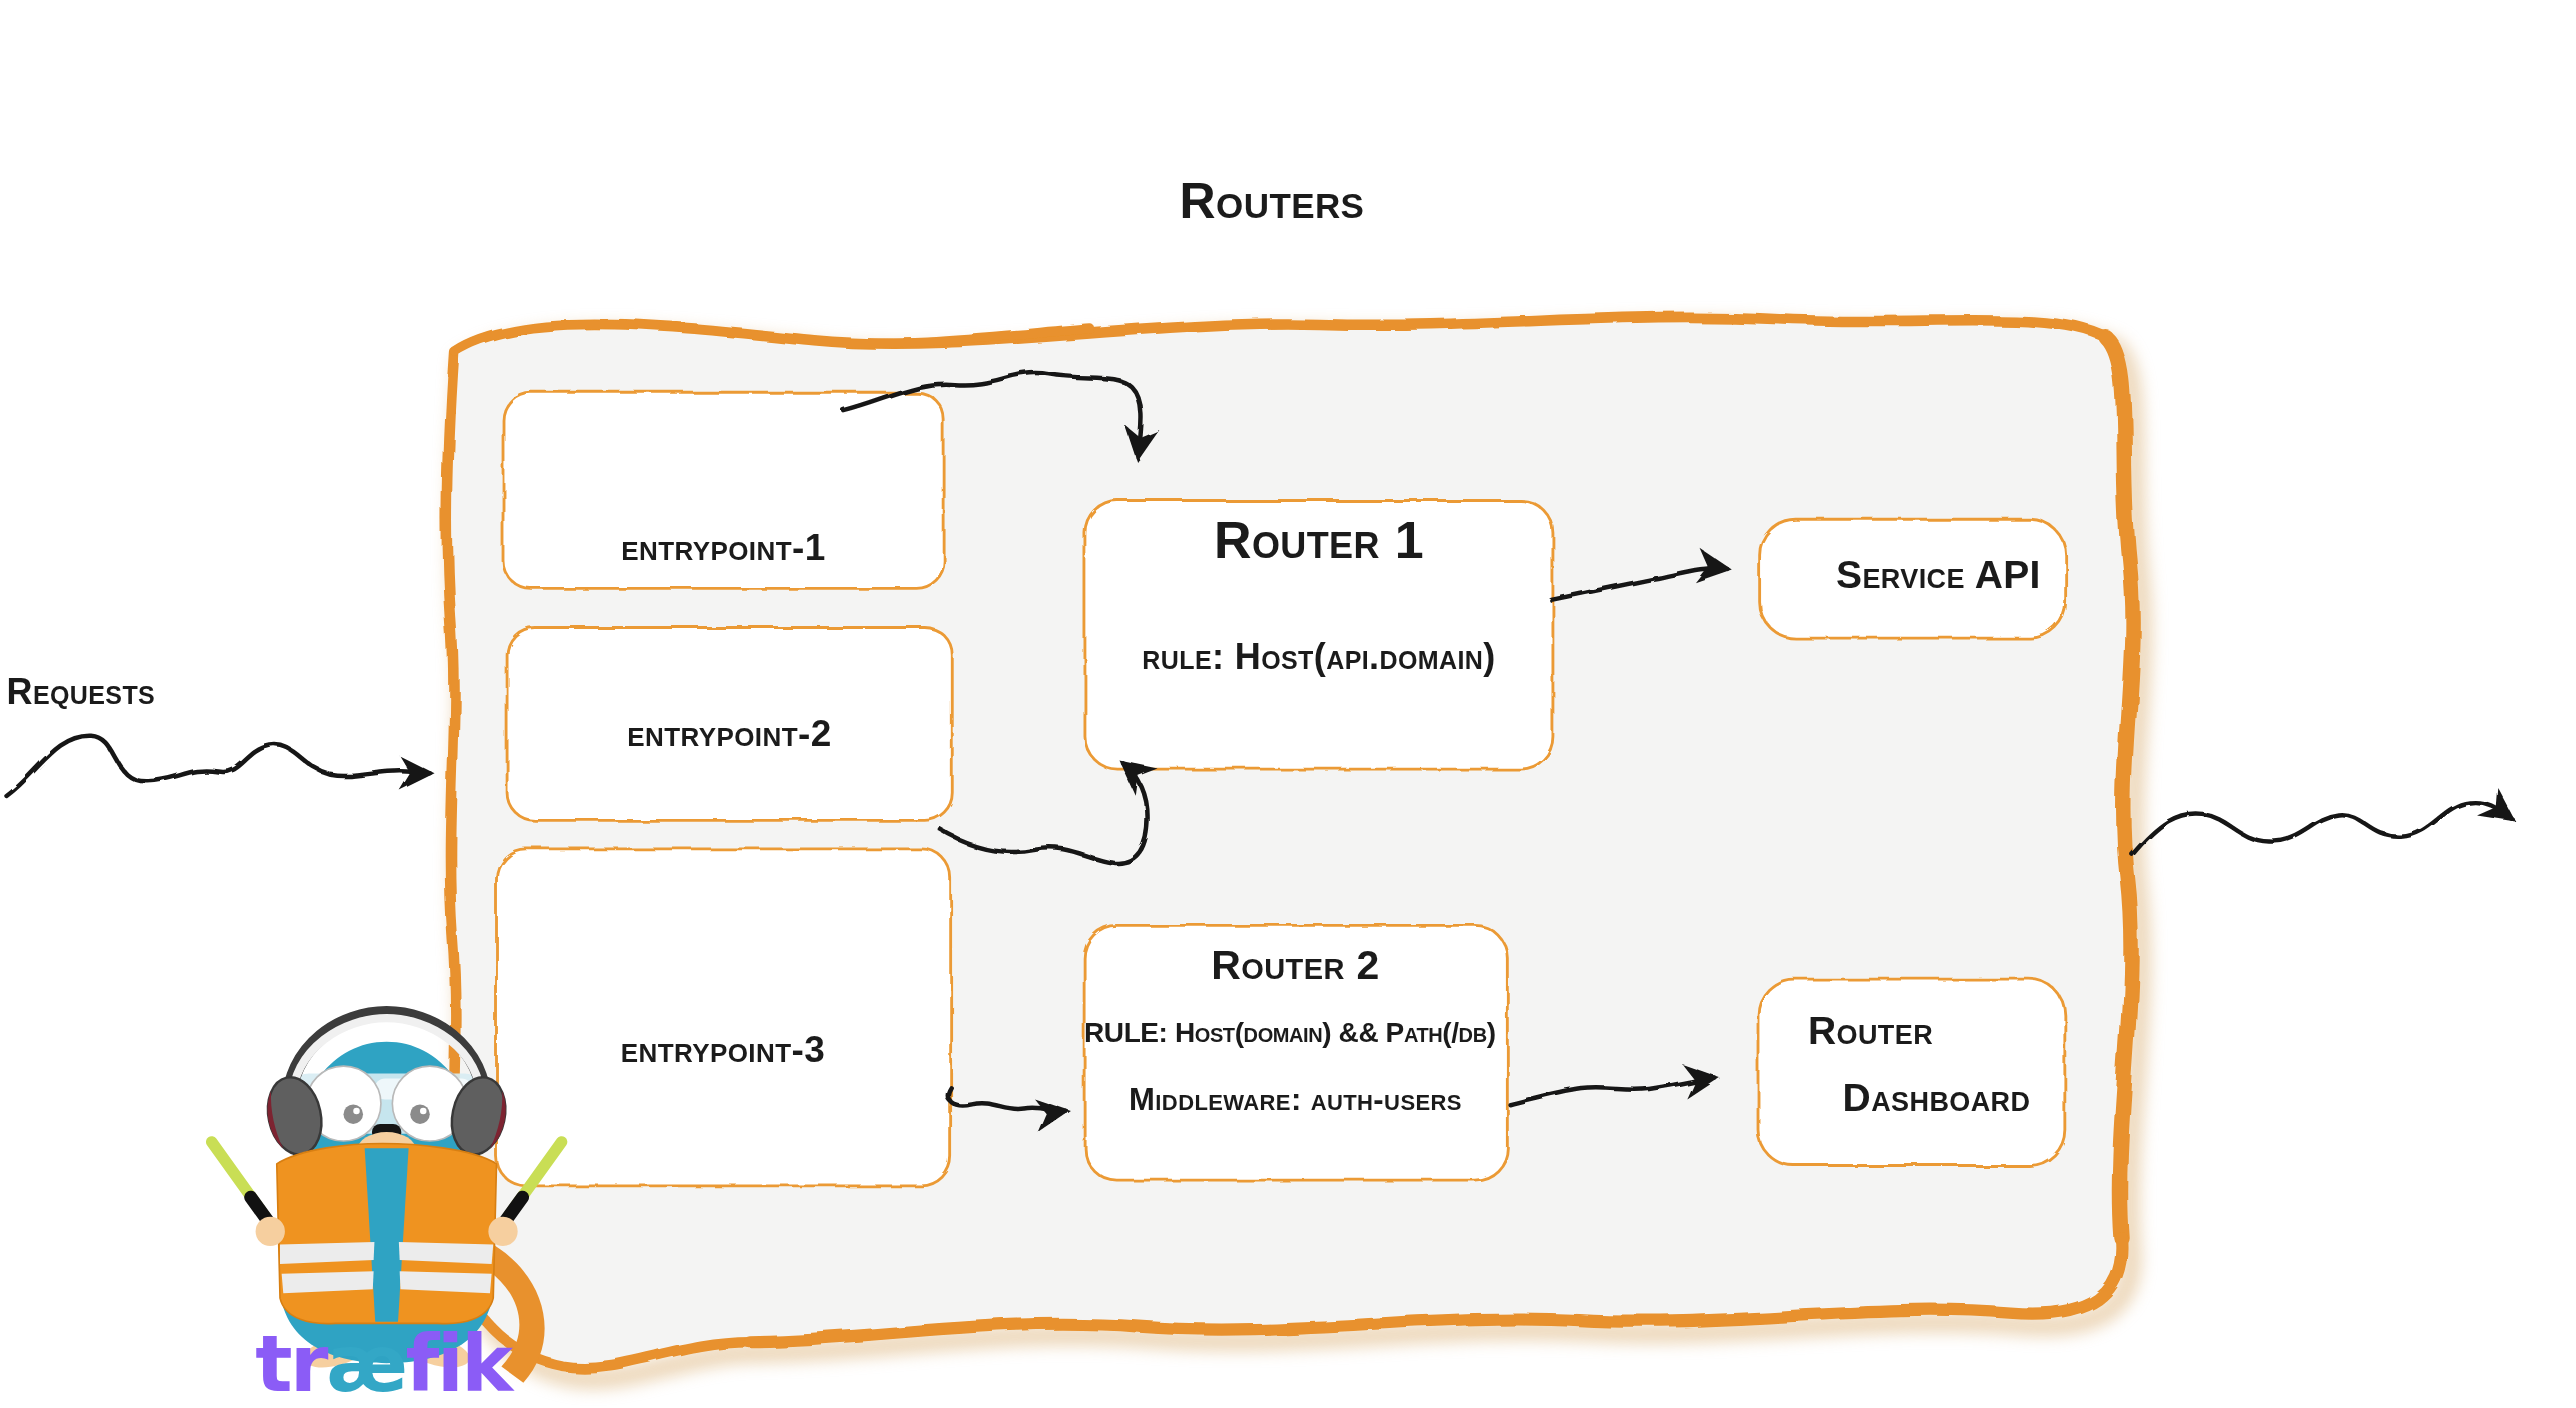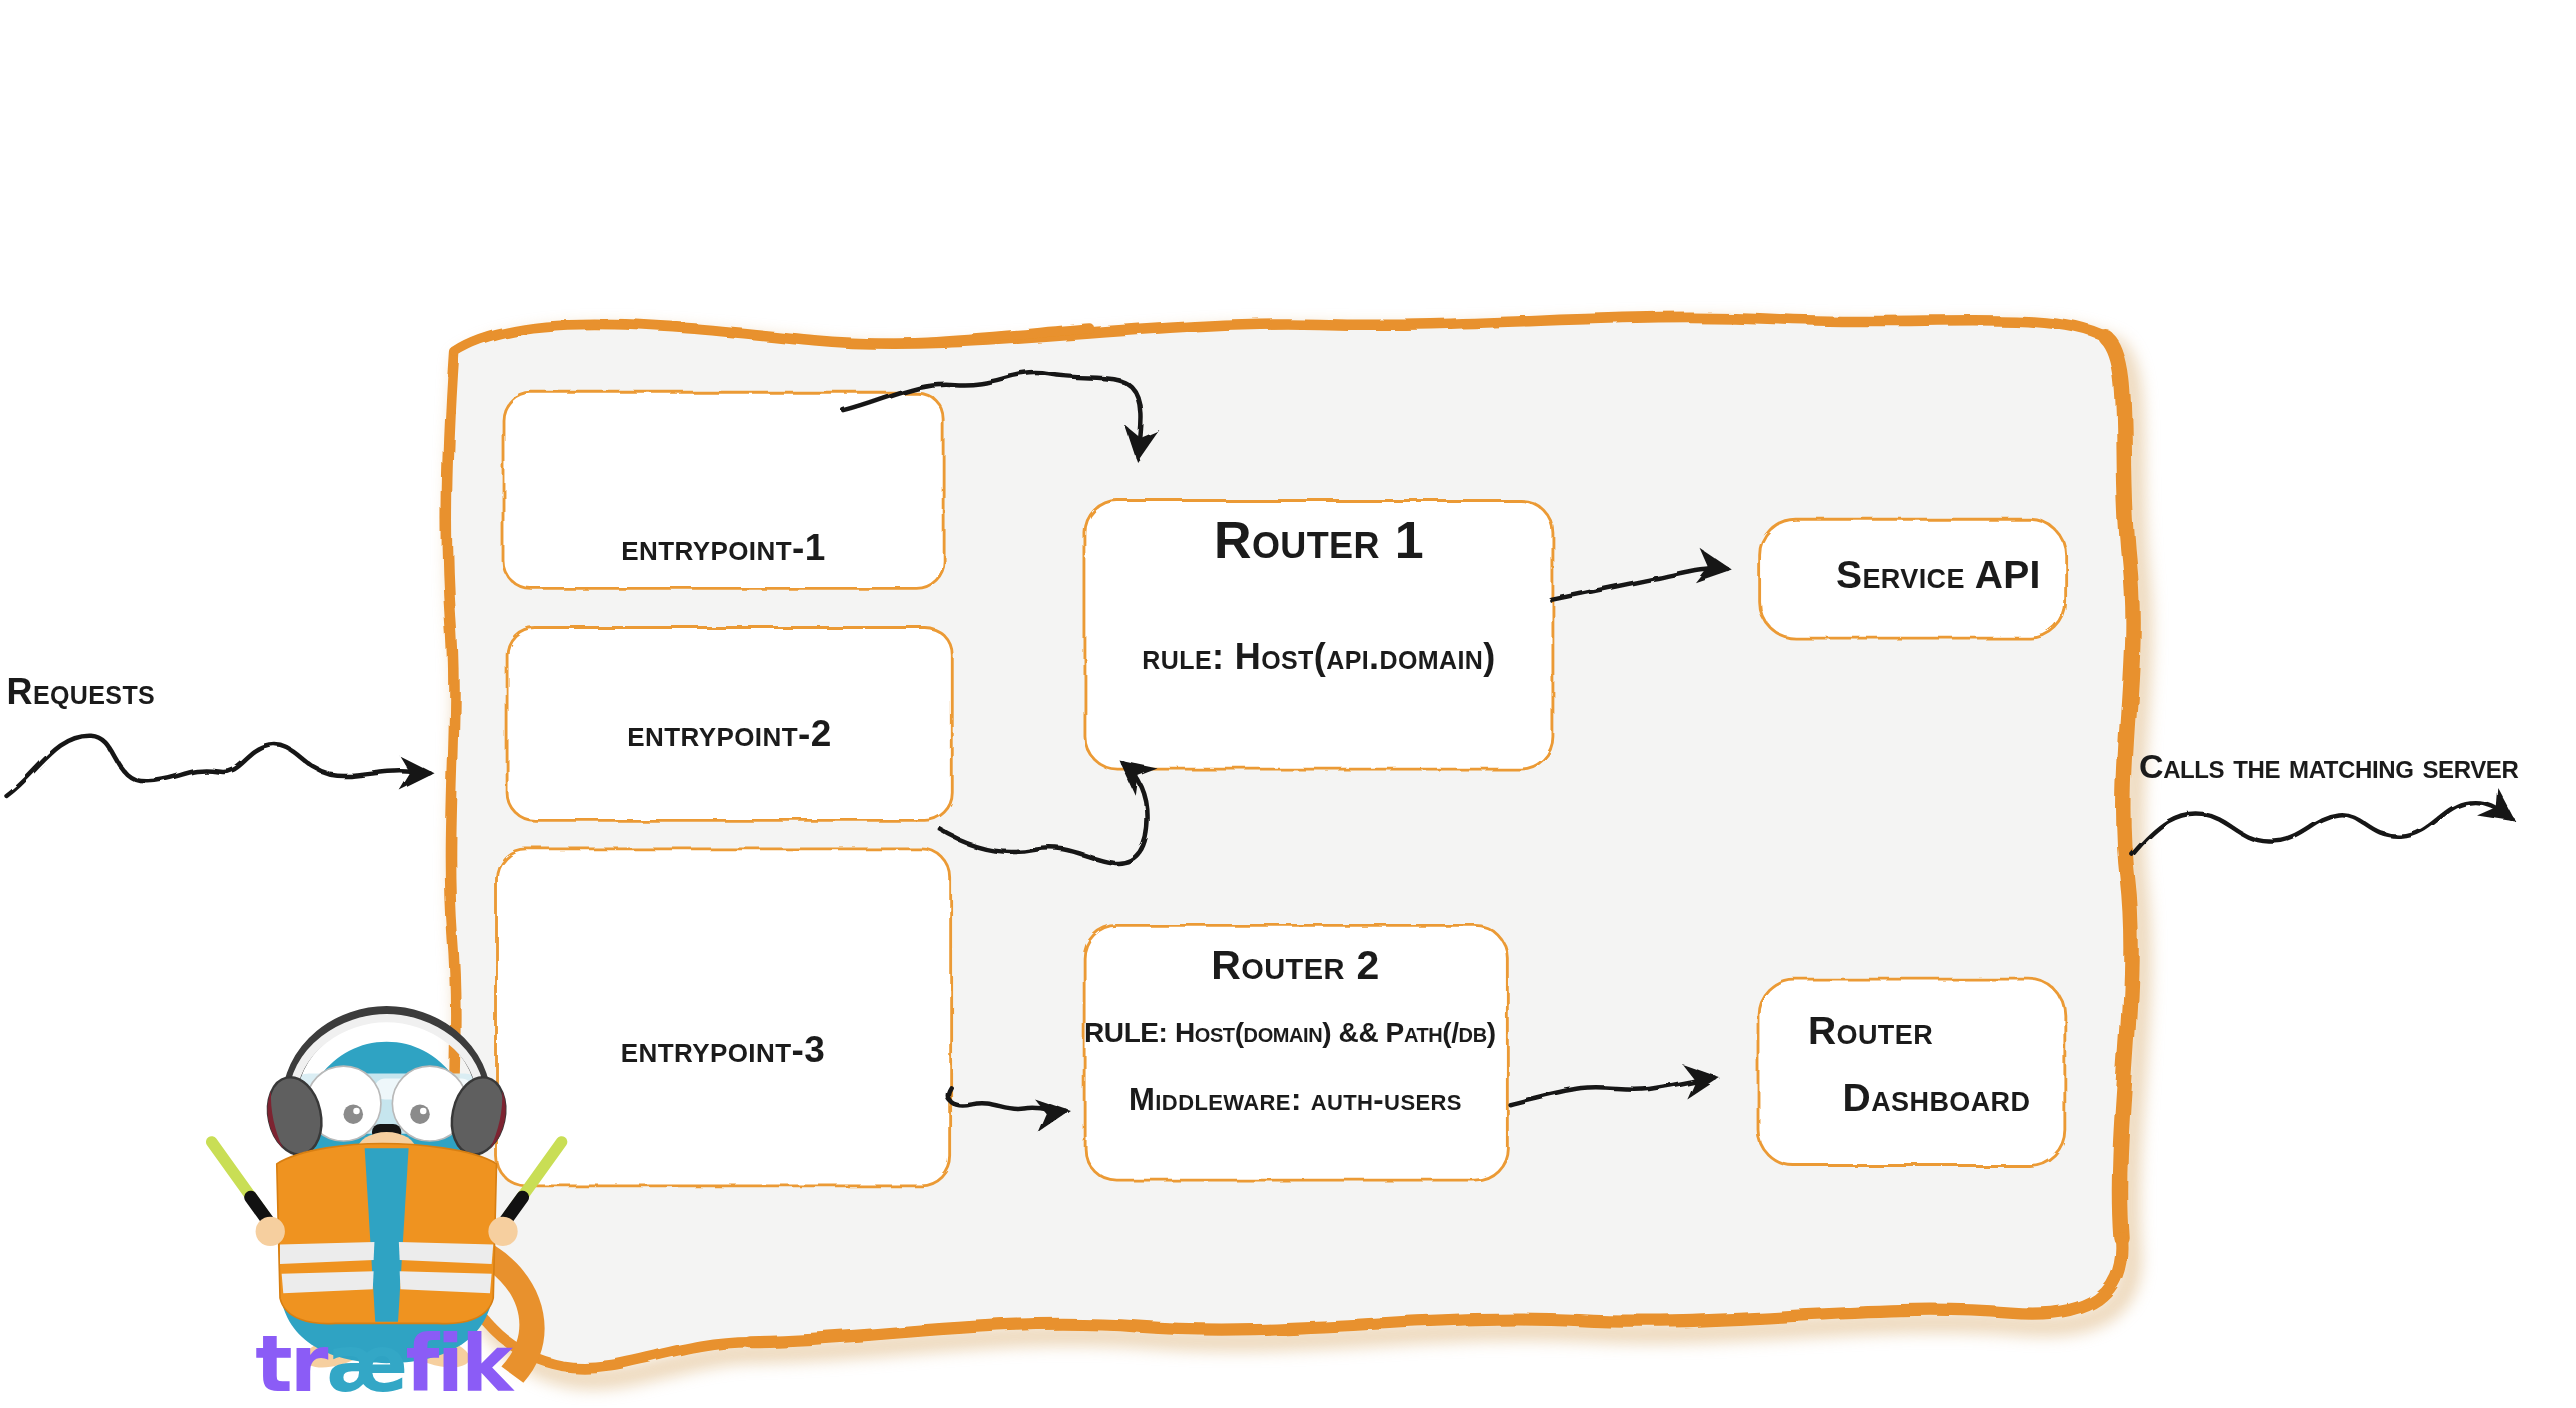--- a/index.html
+++ b/index.html
@@ -154,31 +154,31 @@
 
       <path d="M 16 240 L -50 148" stroke="#c9de55" stroke-width="14" stroke-linecap="round"></path>
       <path d="M 24 252 L -2 216" stroke="#111111" stroke-width="16" stroke-linecap="round"></path>
       <circle cx="22" cy="258" r="18" fill="#f6cf9f"></circle>
       <path d="M 314 240 L 380 148" stroke="#c9de55" stroke-width="14" stroke-linecap="round"></path>
       <path d="M 306 252 L 332 216" stroke="#111111" stroke-width="16" stroke-linecap="round"></path>
       <circle cx="308" cy="258" r="18" fill="#f6cf9f"></circle>
     </g>
   </svg>
 
+  <div class="hand title">Routers</div>
   <div class="hand ep-label ep1">entrypoint-1</div>
   <div class="hand ep-label ep2">entrypoint-2</div>
   <div class="hand ep-label ep3">entrypoint-3</div>
   <div class="hand r1-title">Router 1</div>
   <div class="hand r1-rule">rule: Host(api.domain)</div>
   <div class="hand r2-title">Router 2</div>
   <div class="hand r2-rule">RULE: Host(domain) &amp;&amp; Path(/db)</div>
   <div class="hand r2-mw">Middleware: auth-users</div>
   <div class="hand svc-api">Service API</div>
   <div class="hand svc-d1">Router</div>
   <div class="hand svc-d2">Dashboard</div>
   <div class="hand req">Requests</div>
-  <div class="hand calls">Calls the matching server</div>
 
   <div class="wordmark">
     <span class="wm-gray">tr</span><span class="wm-blue">æ</span><span class="wm-gray">fik</span>
   </div>
 </div>
 
 
 </body></html>

